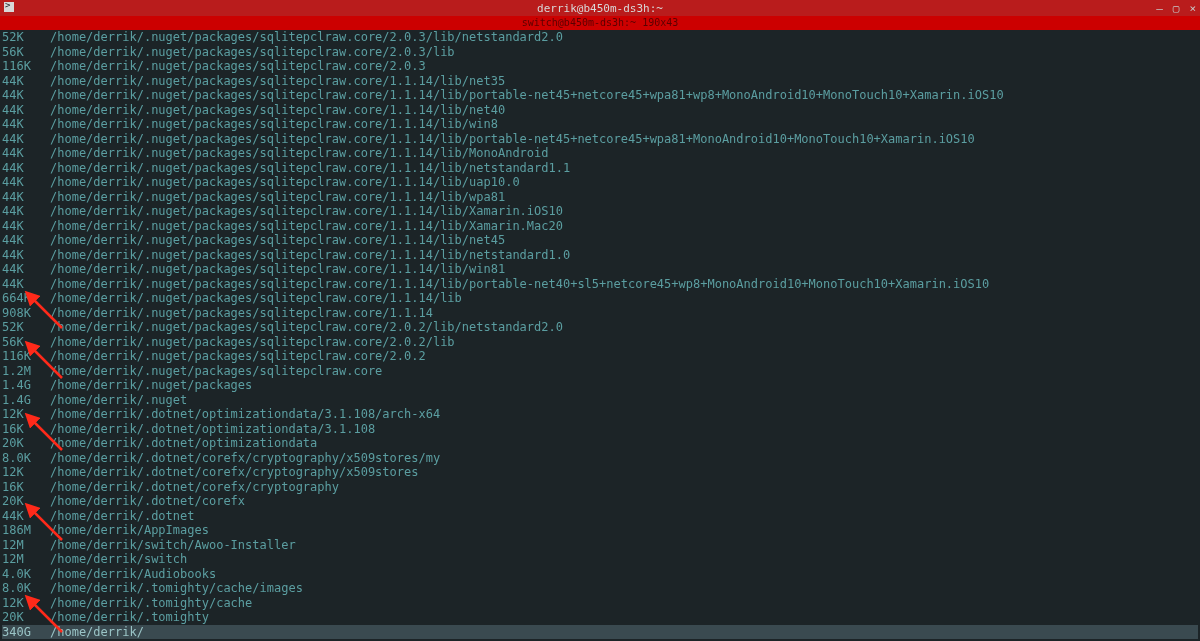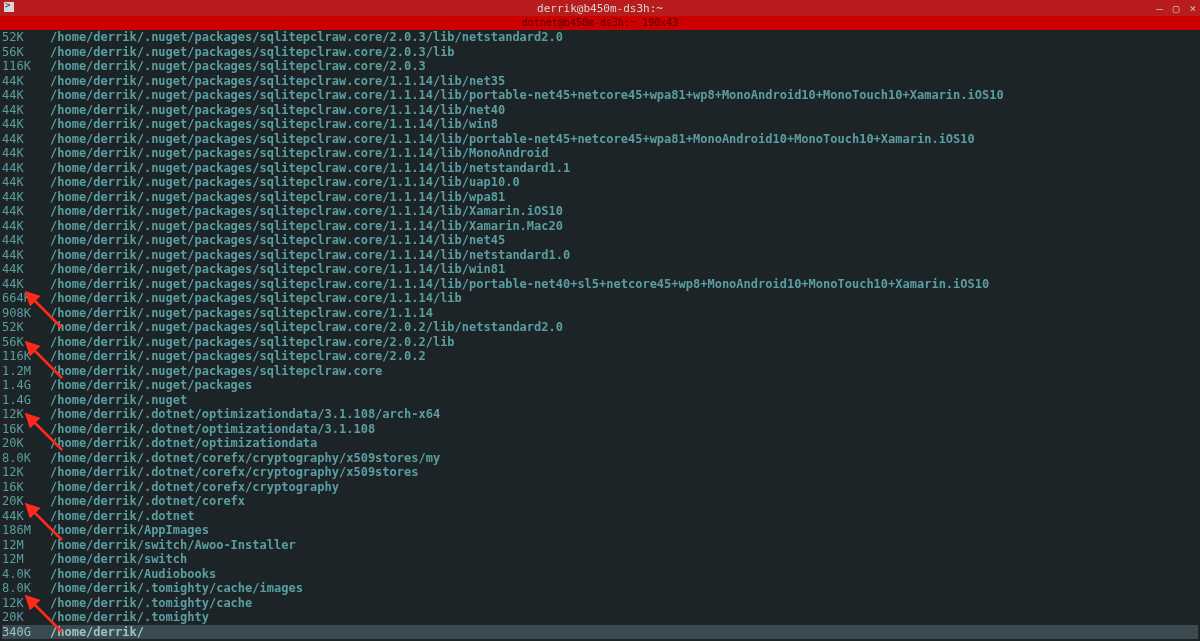--- a/index.html
+++ b/index.html
@@ -43,21 +43,21 @@
     line-height: 14px;
   }
   .terminal {
     padding: 0 2px;
     line-height: 14.5px;
     white-space: pre;
     position: relative;
   }
   .row { display: flex; align-items: flex-end; }
   .size { width: 48px; text-align: left; }
-  .path { flex: 1; font-weight: bold; }
+  .path { flex: 1; }
   .highlight-row {
     background: #3a4a50;
     color: #9ac4c6;
   }
   .arrow {
     position: absolute;
     width: 40px; height: 40px;
     pointer-events: none;
   }
   .arrow svg { width: 100%; height: 100%; overflow: visible; }
@@ -72,21 +72,21 @@
   </div>
   <span>derrik@b450m-ds3h:~</span>
   <div class="right">
     <span class="win-btn">–</span>
     <span class="win-btn">▢</span>
     <span class="win-btn">×</span>
   </div>
 </div>
 
 <div class="tabbar">
-  <span>dotnet@b450m-ds3h:~ 190x43</span>
+  <span>switch@b450m-ds3h:~ 190x43</span>
 </div>
 
 <div class="terminal" id="terminal"><div class="row"><span class="size">52K</span><span class="path">/home/derrik/.nuget/packages/sqlitepclraw.core/2.0.3/lib/netstandard2.0</span></div><div class="row"><span class="size">56K</span><span class="path">/home/derrik/.nuget/packages/sqlitepclraw.core/2.0.3/lib</span></div><div class="row"><span class="size">116K</span><span class="path">/home/derrik/.nuget/packages/sqlitepclraw.core/2.0.3</span></div><div class="row"><span class="size">44K</span><span class="path">/home/derrik/.nuget/packages/sqlitepclraw.core/1.1.14/lib/net35</span></div><div class="row"><span class="size">44K</span><span class="path">/home/derrik/.nuget/packages/sqlitepclraw.core/1.1.14/lib/portable-net45+netcore45+wpa81+wp8+MonoAndroid10+MonoTouch10+Xamarin.iOS10</span></div><div class="row"><span class="size">44K</span><span class="path">/home/derrik/.nuget/packages/sqlitepclraw.core/1.1.14/lib/net40</span></div><div class="row"><span class="size">44K</span><span class="path">/home/derrik/.nuget/packages/sqlitepclraw.core/1.1.14/lib/win8</span></div><div class="row"><span class="size">44K</span><span class="path">/home/derrik/.nuget/packages/sqlitepclraw.core/1.1.14/lib/portable-net45+netcore45+wpa81+MonoAndroid10+MonoTouch10+Xamarin.iOS10</span></div><div class="row"><span class="size">44K</span><span class="path">/home/derrik/.nuget/packages/sqlitepclraw.core/1.1.14/lib/MonoAndroid</span></div><div class="row"><span class="size">44K</span><span class="path">/home/derrik/.nuget/packages/sqlitepclraw.core/1.1.14/lib/netstandard1.1</span></div><div class="row"><span class="size">44K</span><span class="path">/home/derrik/.nuget/packages/sqlitepclraw.core/1.1.14/lib/uap10.0</span></div><div class="row"><span class="size">44K</span><span class="path">/home/derrik/.nuget/packages/sqlitepclraw.core/1.1.14/lib/wpa81</span></div><div class="row"><span class="size">44K</span><span class="path">/home/derrik/.nuget/packages/sqlitepclraw.core/1.1.14/lib/Xamarin.iOS10</span></div><div class="row"><span class="size">44K</span><span class="path">/home/derrik/.nuget/packages/sqlitepclraw.core/1.1.14/lib/Xamarin.Mac20</span></div><div class="row"><span class="size">44K</span><span class="path">/home/derrik/.nuget/packages/sqlitepclraw.core/1.1.14/lib/net45</span></div><div class="row"><span class="size">44K</span><span class="path">/home/derrik/.nuget/packages/sqlitepclraw.core/1.1.14/lib/netstandard1.0</span></div><div class="row"><span class="size">44K</span><span class="path">/home/derrik/.nuget/packages/sqlitepclraw.core/1.1.14/lib/win81</span></div><div class="row"><span class="size">44K</span><span class="path">/home/derrik/.nuget/packages/sqlitepclraw.core/1.1.14/lib/portable-net40+sl5+netcore45+wp8+MonoAndroid10+MonoTouch10+Xamarin.iOS10</span></div><div class="row"><span class="size">664K</span><span class="path">/home/derrik/.nuget/packages/sqlitepclraw.core/1.1.14/lib</span></div><div class="row"><span class="size">908K</span><span class="path">/home/derrik/.nuget/packages/sqlitepclraw.core/1.1.14</span></div><div class="row"><span class="size">52K</span><span class="path">/home/derrik/.nuget/packages/sqlitepclraw.core/2.0.2/lib/netstandard2.0</span></div><div class="row"><span class="size">56K</span><span class="path">/home/derrik/.nuget/packages/sqlitepclraw.core/2.0.2/lib</span></div><div class="row"><span class="size">116K</span><span class="path">/home/derrik/.nuget/packages/sqlitepclraw.core/2.0.2</span></div><div class="row"><span class="size">1.2M</span><span class="path">/home/derrik/.nuget/packages/sqlitepclraw.core</span></div><div class="row"><span class="size">1.4G</span><span class="path">/home/derrik/.nuget/packages</span></div><div class="row"><span class="size">1.4G</span><span class="path">/home/derrik/.nuget</span></div><div class="row"><span class="size">12K</span><span class="path">/home/derrik/.dotnet/optimizationdata/3.1.108/arch-x64</span></div><div class="row"><span class="size">16K</span><span class="path">/home/derrik/.dotnet/optimizationdata/3.1.108</span></div><div class="row"><span class="size">20K</span><span class="path">/home/derrik/.dotnet/optimizationdata</span></div><div class="row"><span class="size">8.0K</span><span class="path">/home/derrik/.dotnet/corefx/cryptography/x509stores/my</span></div><div class="row"><span class="size">12K</span><span class="path">/home/derrik/.dotnet/corefx/cryptography/x509stores</span></div><div class="row"><span class="size">16K</span><span class="path">/home/derrik/.dotnet/corefx/cryptography</span></div><div class="row"><span class="size">20K</span><span class="path">/home/derrik/.dotnet/corefx</span></div><div class="row"><span class="size">44K</span><span class="path">/home/derrik/.dotnet</span></div><div class="row"><span class="size">186M</span><span class="path">/home/derrik/AppImages</span></div><div class="row"><span class="size">12M</span><span class="path">/home/derrik/switch/Awoo-Installer</span></div><div class="row"><span class="size">12M</span><span class="path">/home/derrik/switch</span></div><div class="row"><span class="size">4.0K</span><span class="path">/home/derrik/Audiobooks</span></div><div class="row"><span class="size">8.0K</span><span class="path">/home/derrik/.tomighty/cache/images</span></div><div class="row"><span class="size">12K</span><span class="path">/home/derrik/.tomighty/cache</span></div><div class="row"><span class="size">20K</span><span class="path">/home/derrik/.tomighty</span></div><div class="row highlight-row"><span class="size">340G</span><span class="path">/home/derrik/</span></div><div class="arrow" style="left: 24px; top: 260px;"><svg viewBox="0 0 40 40">
         <defs>
           <marker id="ah" markerWidth="6" markerHeight="6" refX="3" refY="3" orient="auto">
             <path d="M0,0 L6,3 L0,6 Z" fill="#ff2a1a"></path>
           </marker>
         </defs>
         <line x1="38" y1="38" x2="6" y2="6" stroke="#ff2a1a" stroke-width="2.5" marker-end="url(#ah)"></line>
       </svg></div><div class="arrow" style="left: 24px; top: 310px;"><svg viewBox="0 0 40 40">

